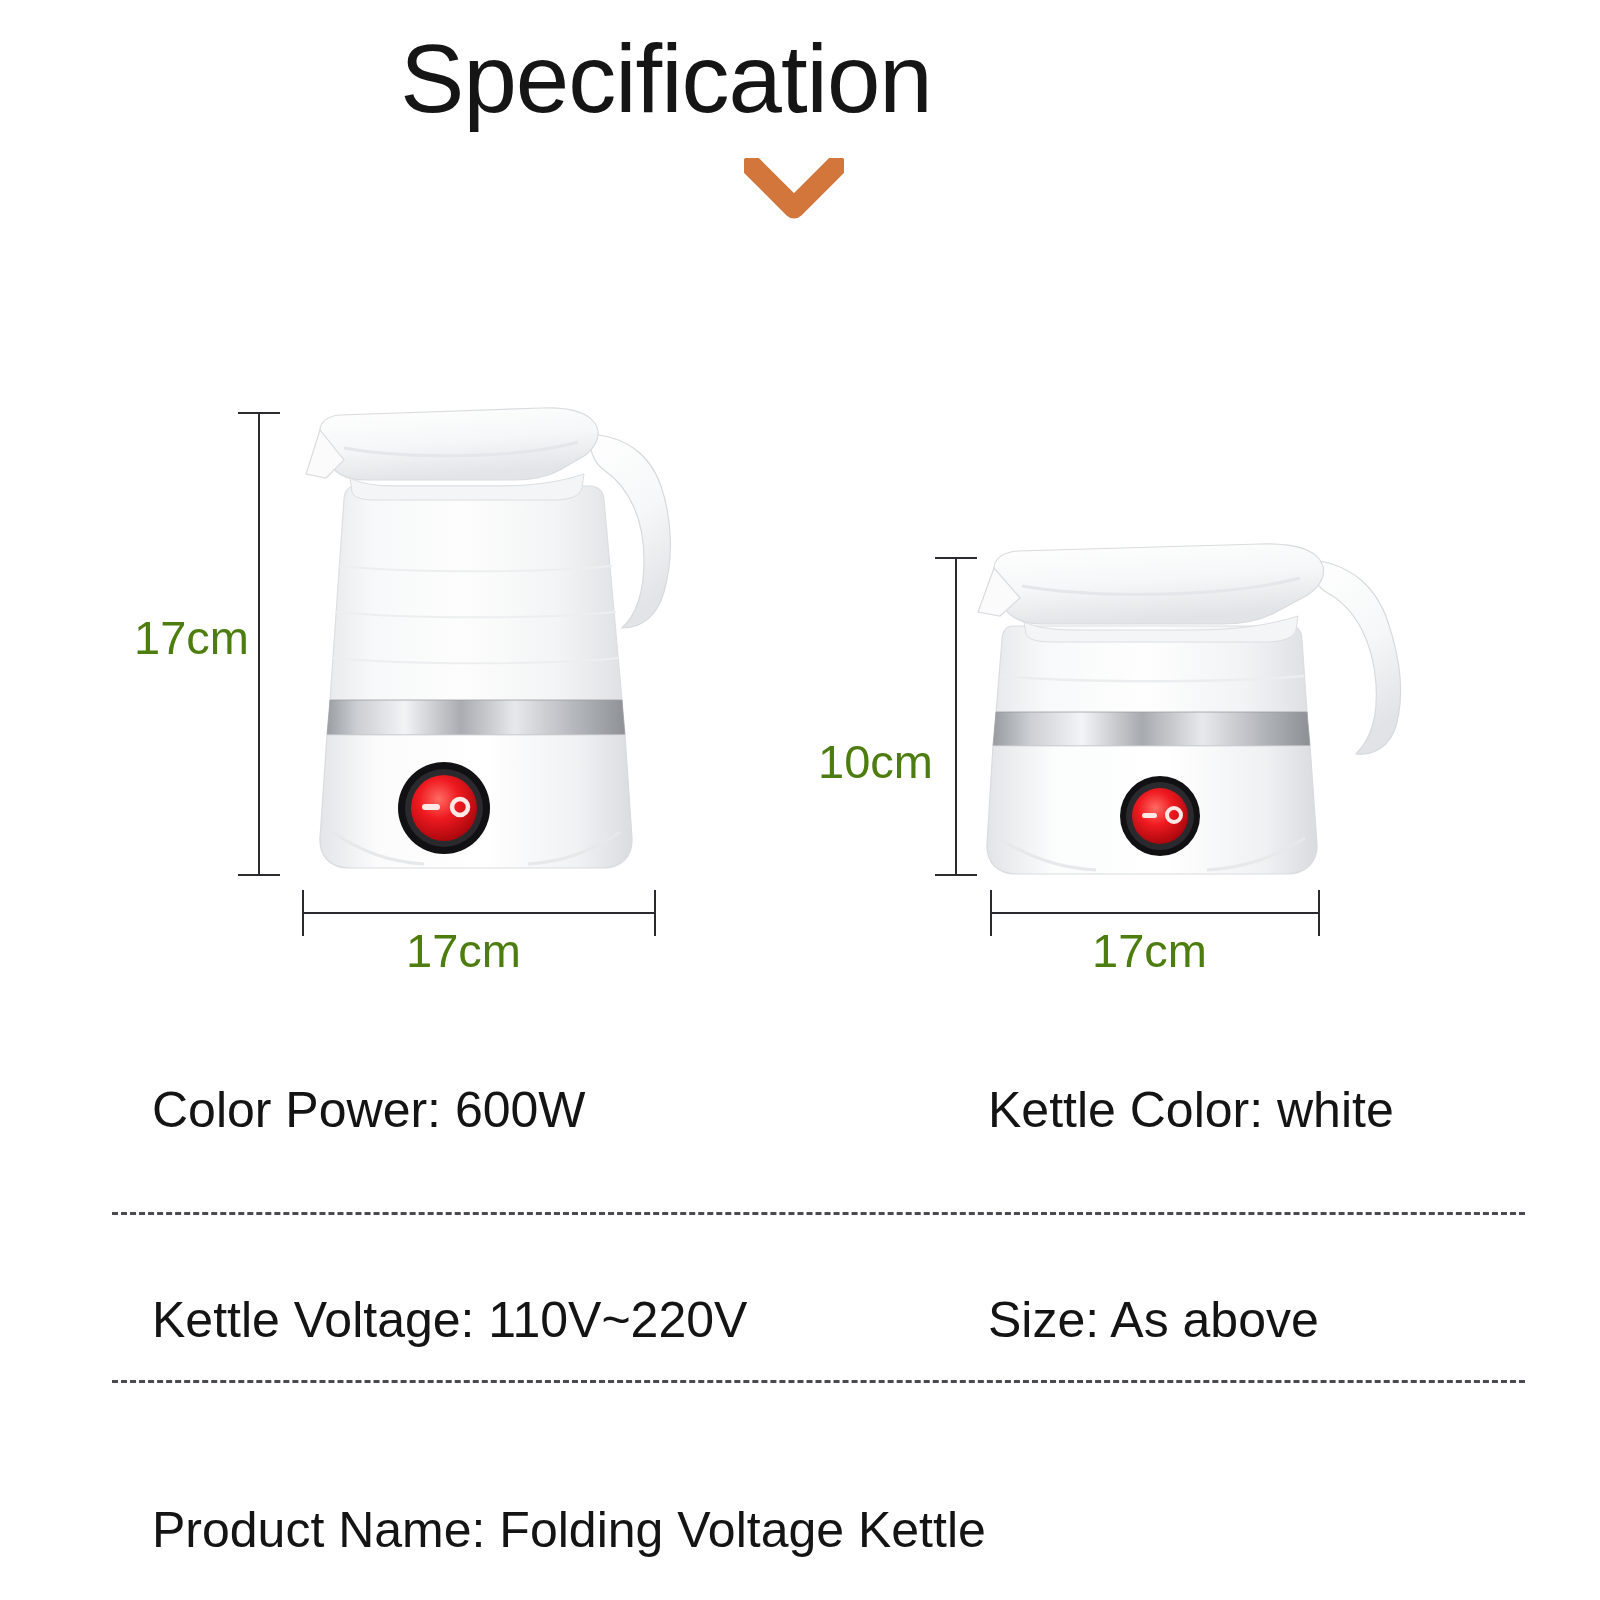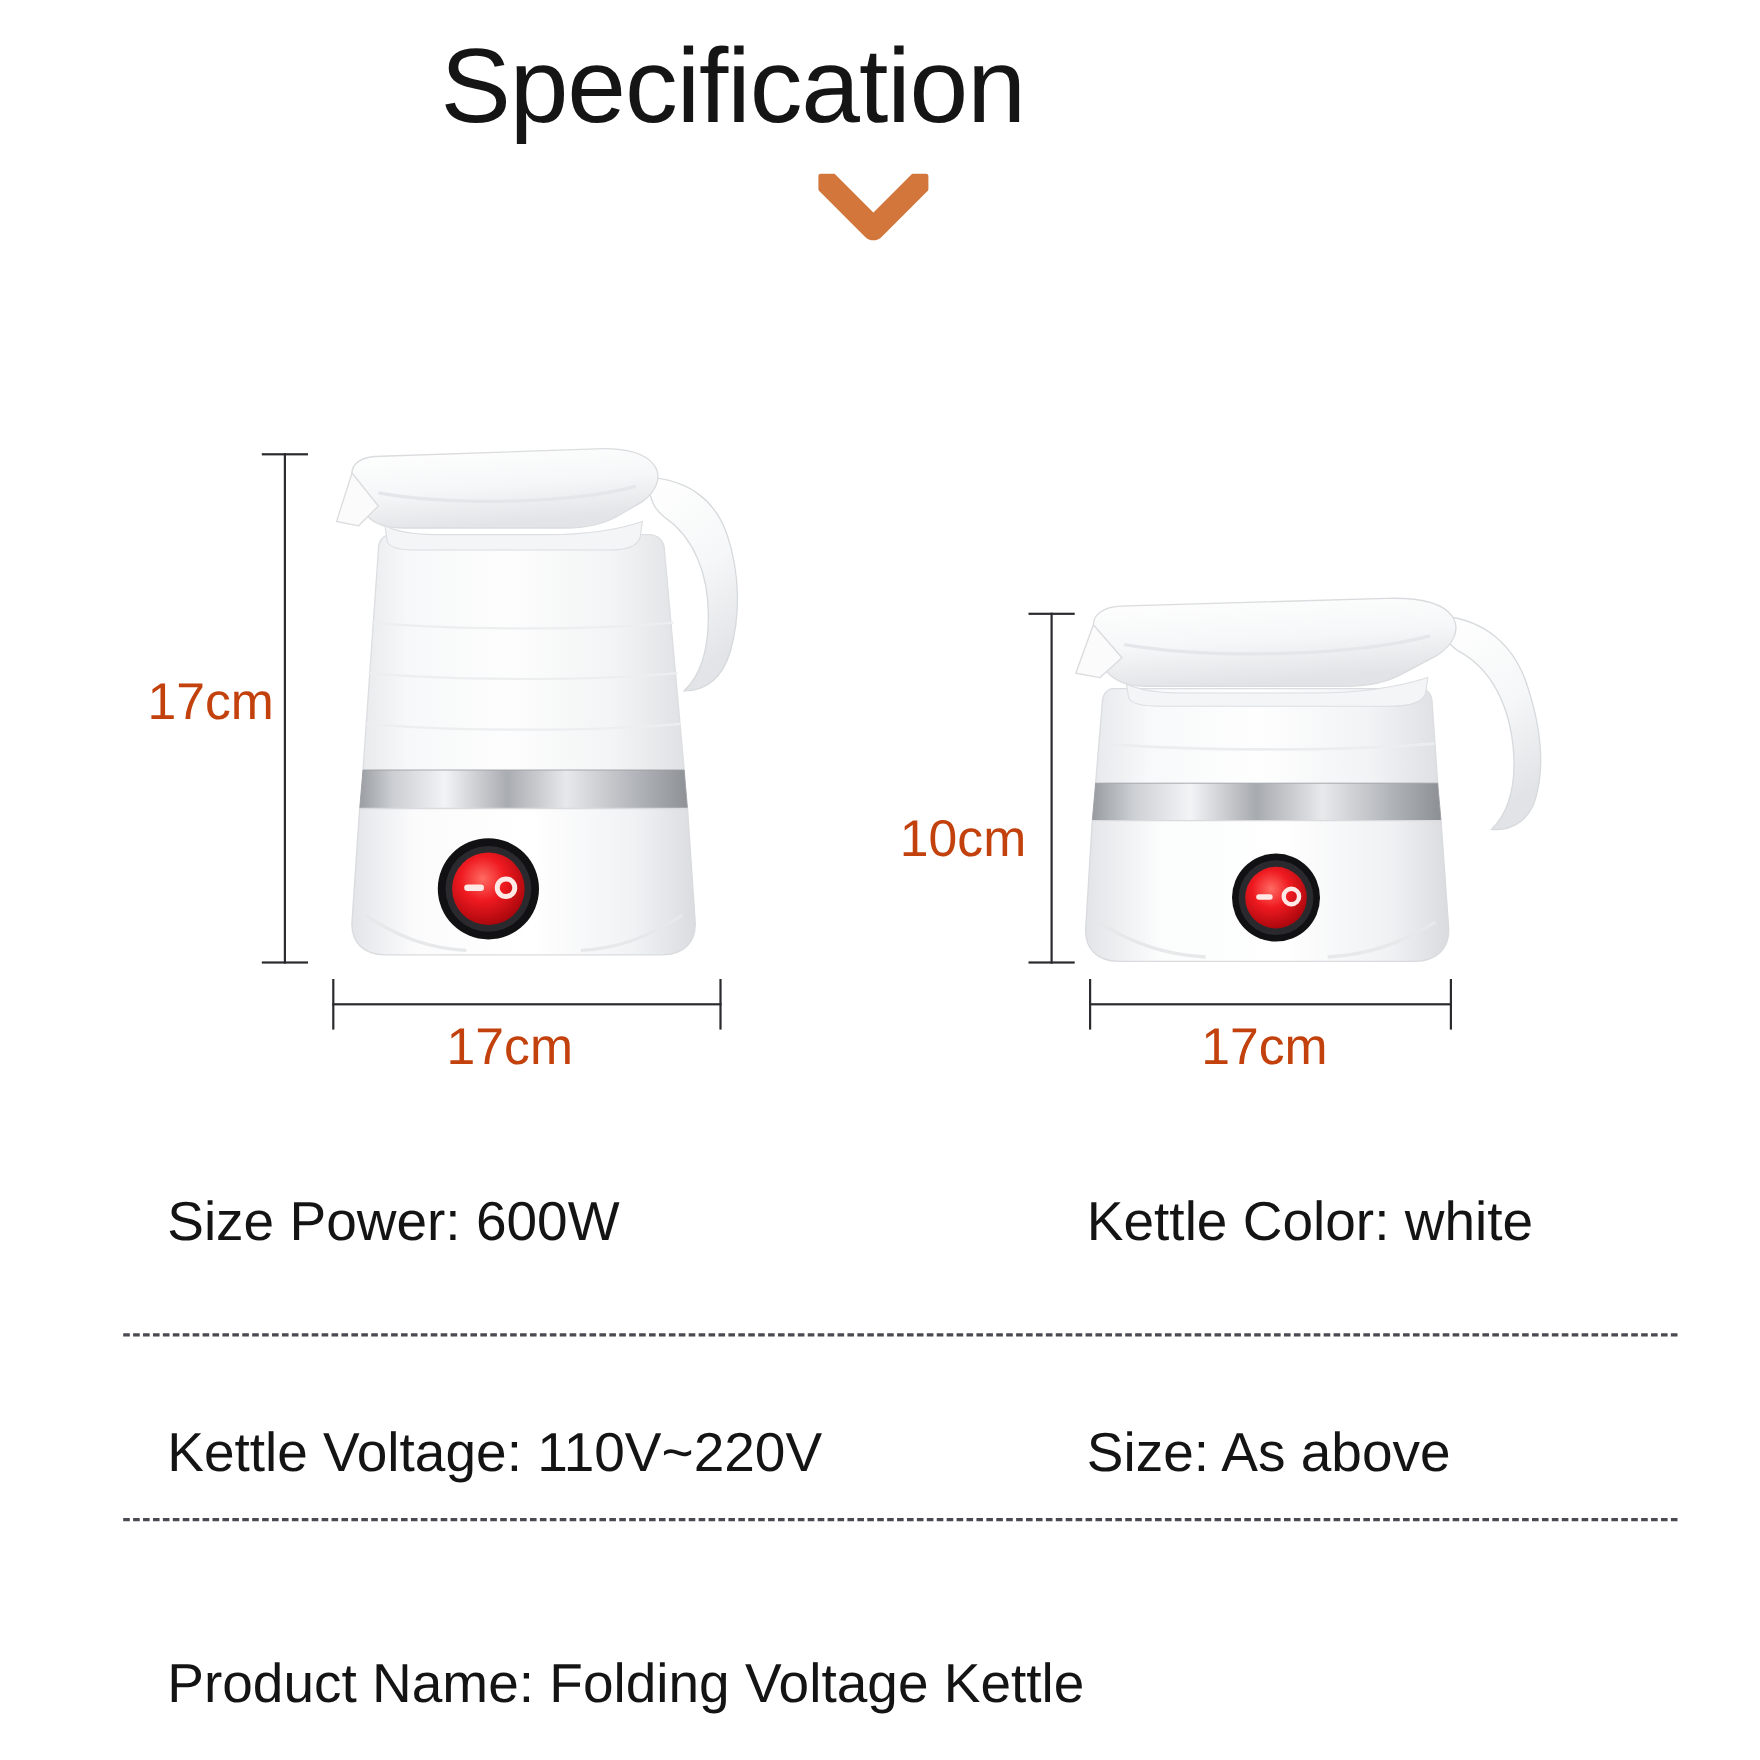--- a/index.html
+++ b/index.html
@@ -55,21 +55,21 @@
   }
   .dim-cap-v {
     position:absolute;
     width:2px;
     background:#2b2b2f;
   }
   .dim-label {
     position:absolute;
     font-size:47px;
     line-height:52px;
-    color:#c2410c;
+    color:#4d7c0f;
     font-weight:400;
     white-space:nowrap;
     font-family:"Liberation Sans", sans-serif;
   }
 
   
   .kettle { position:absolute; }
 
   
   #spec-list {
@@ -285,21 +285,21 @@
   </div>
 
   <div class="dim-cap-v" style="left:990px; top:890px; height:46px;"></div>
   <div class="dim-line-h" style="left:990px; top:912px; width:330px;"></div>
   <div class="dim-cap-v" style="left:1318px; top:890px; height:46px;"></div>
   <div class="dim-label" style="left:1092px; top:925px;">17cm</div>
 
   <div id="spec-list">
 
     <div class="spec-row">
-      <div class="spec-cell col-left">Size Power: 600W</div>
+      <div class="spec-cell col-left">Color Power: 600W</div>
       <div class="spec-cell col-right">Kettle Color: white</div>
     </div>
 
     <div class="spec-divider" style="top:152px;"></div>
 
     <div class="spec-row" style="margin-top:110px;">
       <div class="spec-cell col-left">Kettle Voltage: 110V~220V</div>
       <div class="spec-cell col-right">Size: As above</div>
     </div>
 

